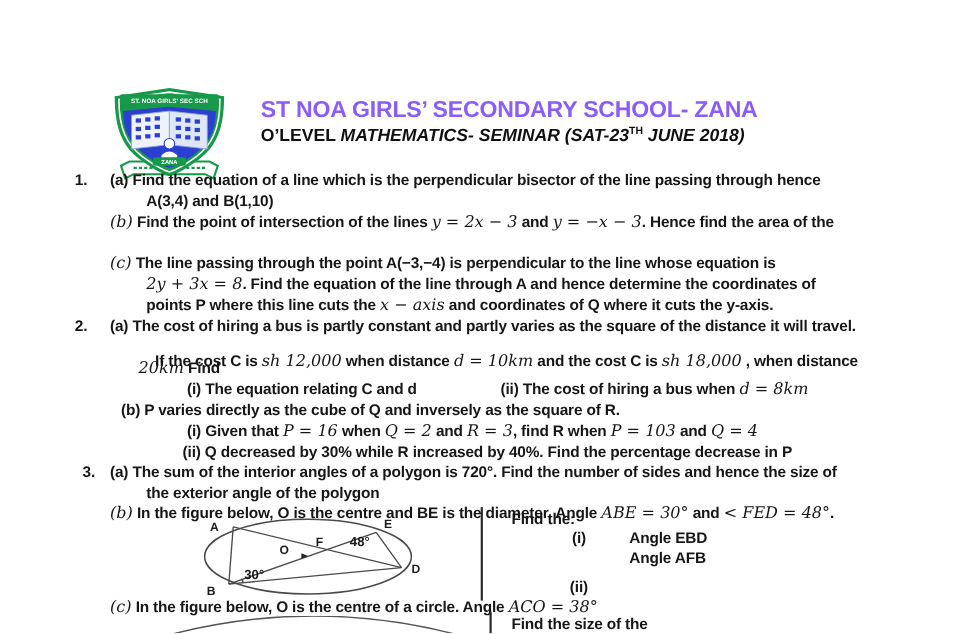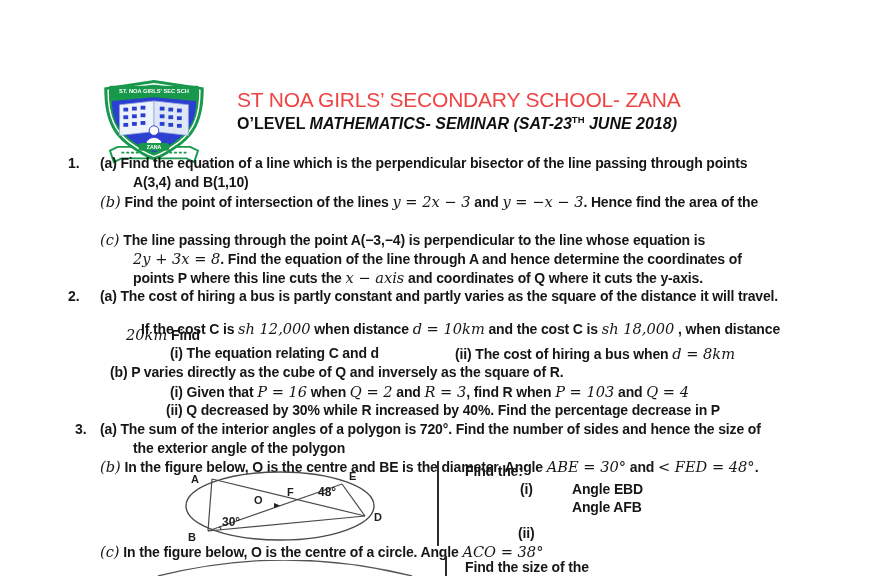--- a/index.html
+++ b/index.html
@@ -1,20 +1,20 @@
 <!DOCTYPE html>
 <html><head>
 <meta charset="utf-8">
 <style>
   html,body{margin:0;padding:0;background:#fff;}
   .page{position:relative;width:876px;height:576px;background:#ffffff;overflow:hidden;
         font-family:"Liberation Sans",sans-serif;color:#161616;}
   .row{position:absolute;white-space:nowrap;font-size:14px;font-weight:600;letter-spacing:-0.15px;line-height:17px;}
   .m{font-family:"DejaVu Serif",serif;font-style:italic;font-weight:400;font-size:14.6px;letter-spacing:0;}
-  .title{position:absolute;left:237px;top:88px;font-size:21px;font-weight:400;color:#ef4444;letter-spacing:-0.2px;}
+  .title{position:absolute;left:237px;top:88px;font-size:21px;font-weight:700;color:#8b5cf6;letter-spacing:-0.2px;}
   .subtitle{position:absolute;left:237px;top:114px;font-size:16px;font-weight:700;color:#101010;}
   .subtitle .it{font-style:italic;}
   .subtitle sup{font-size:9.5px;}
   .vline{position:absolute;width:2px;background:#2a2a2a;}
   .figlabel{font-size:11px;font-weight:700;fill:#1c1c1c;font-family:"Liberation Sans",sans-serif;}
   .figangle{font-size:12px;font-weight:700;fill:#1c1c1c;font-family:"Liberation Sans",sans-serif;}
   svg{display:block;}
 </style>
 </head>
 <body>
@@ -64,21 +64,21 @@
     </g>
 
     <rect x="44" y="68" width="32" height="8" rx="3" fill="#17984a"></rect>
     <text x="60" y="74.5" text-anchor="middle" font-size="5.5" font-weight="bold" fill="#ffffff" font-family="Liberation Sans, sans-serif">ZANA</text>
   </svg>
 
   <div class="title">ST NOA GIRLS’ SECONDARY SCHOOL- ZANA</div>
   <div class="subtitle"><span>O’LEVEL </span><span class="it">MATHEMATICS- SEMINAR (SAT-23</span><sup>TH</sup><span class="it"> JUNE 2018)</span></div>
 
   <div class="row" style="top:155px;left:68px">1.</div>
-  <div class="row" style="top:155px;left:100px">(a)  Find the equation of a line which is the perpendicular bisector of the line passing through points</div>
+  <div class="row" style="top:155px;left:100px">(a)  Find the equation of a line which is the perpendicular bisector of the line passing through hence</div>
   <div class="row" style="top:174px;left:133px">A(3,4) and B(1,10)</div>
 
   <div class="row" style="top:193px;left:100px"><span class="m">(b)</span><span> Find the point of intersection of the lines </span><span class="m">y = 2x − 3</span><span> and </span><span class="m">y = −x − 3</span><span>. Hence find the area of the</span></div>
 
   <div class="row" style="top:231px;left:100px"><span class="m">(c)</span><span>  The line passing through the point A(−3,−4) is perpendicular to the line whose equation is</span></div>
   <div class="row" style="top:250px;left:133px"><span class="m">2y + 3x = 8</span><span>. Find the equation of the line through A and hence determine the coordinates of</span></div>
   <div class="row" style="top:269px;left:133px"><span>points P where this line cuts the </span><span class="m">x − axis</span><span> and coordinates of Q where it cuts the y-axis.</span></div>
 
   <div class="row" style="top:288px;left:68px">2.</div>
   <div class="row" style="top:288px;left:100px">(a) The cost of hiring a bus is partly constant and partly varies as the  square of the distance it will travel.</div>

